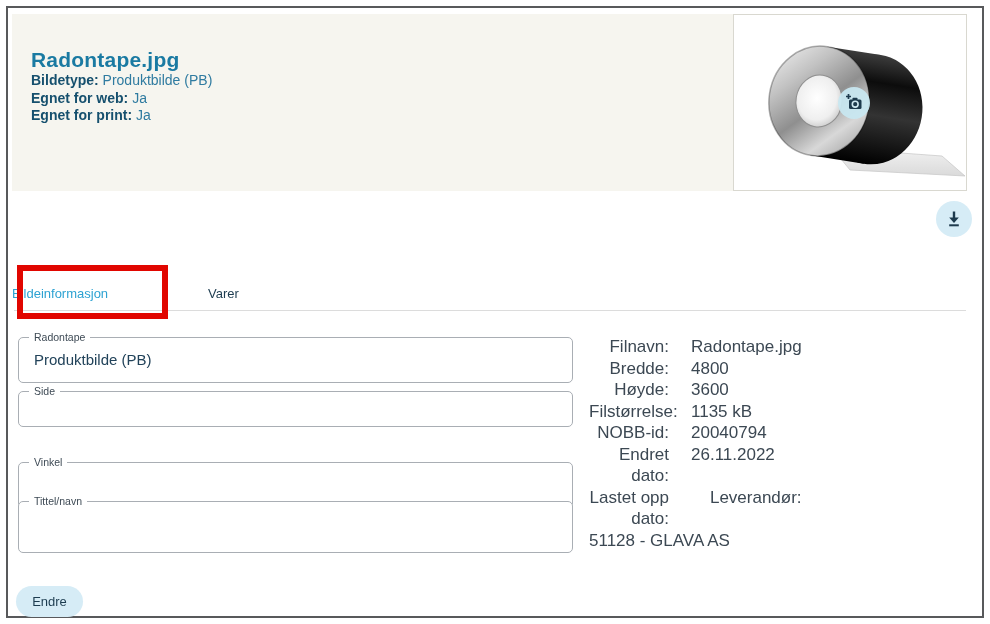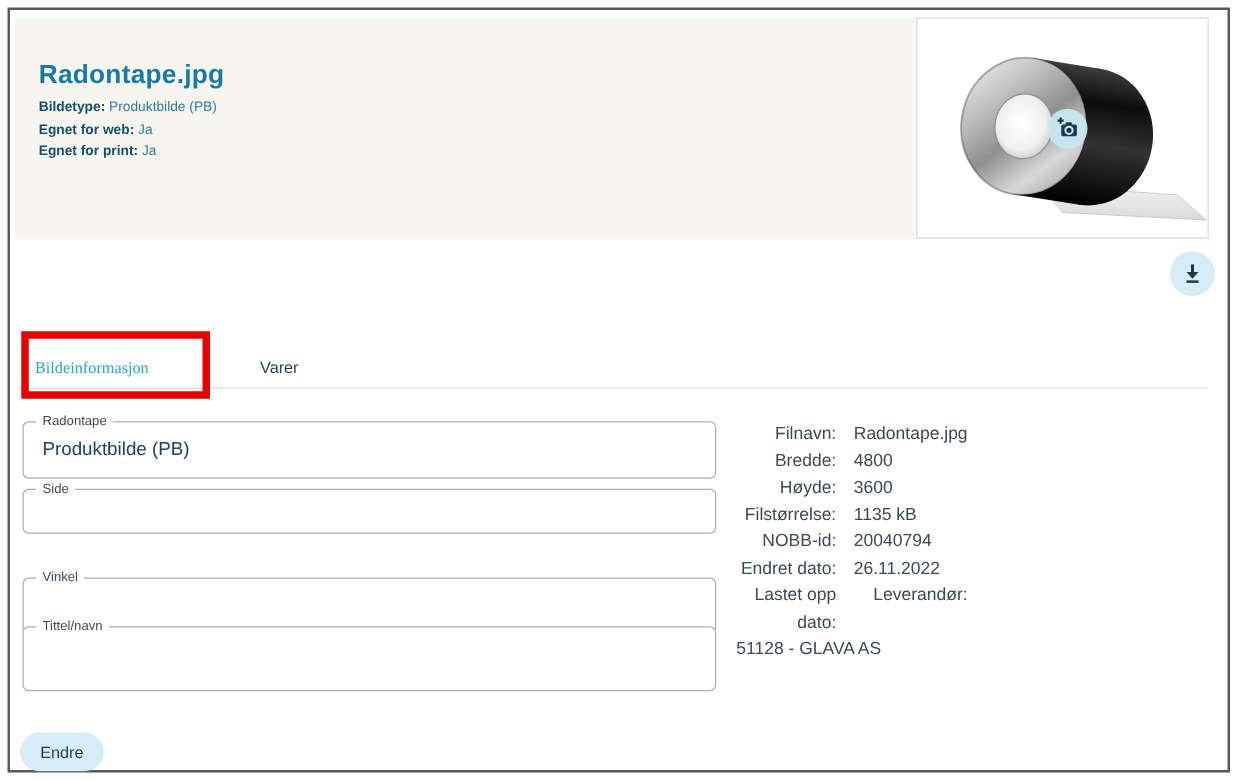--- a/index.html
+++ b/index.html
@@ -7,50 +7,50 @@
     width:990px;height:624px;position:relative;background:#ffffff;
     font-family:"Liberation Sans","DejaVu Sans",sans-serif;overflow:hidden;
     -webkit-font-smoothing:antialiased;
   }
   .frame{position:absolute;left:6px;top:6px;right:6px;bottom:6px;border:2px solid var(--frame,#58595b);pointer-events:none;}
 
   
   .header-panel{position:absolute;left:12px;top:14px;width:954px;height:177px;background:var(--beige,#f6f5ef);}
   .header-text{position:absolute;left:19px;top:34px;}
   .header-title{font-size:21px;font-weight:600;color:var(--title,#1a7aa2);letter-spacing:.2px;}
-  .header-meta{margin-top:6px;font-size:11px;line-height:17.5px;}
+  .header-meta{font-size:14px;line-height:17.5px;}
   .header-meta b{color:var(--label-bold,#16506e);font-weight:700;}
   .header-meta span.v{color:var(--header-value,#2f7ba0);font-weight:400;}
 
   .image-box{position:absolute;left:721px;top:0;width:234px;height:177px;background:#fff;border:1px solid #d9d8d0;box-sizing:border-box;}
   .camera-badge{position:absolute;left:104px;top:72px;width:32px;height:32px;border-radius:50%;
     background:rgba(200,231,241,.93);display:flex;align-items:center;justify-content:center;cursor:pointer;}
 
   .download-btn{position:absolute;left:936px;top:201px;width:36px;height:36px;border-radius:50%;
     background:var(--light-blue,#d9eef6);border:none;display:flex;align-items:center;justify-content:center;cursor:pointer;}
 
   
   .tab{position:absolute;top:286px;font-size:13px;cursor:pointer;background:none;border:none;padding:0;font-family:inherit;}
-  .tab-active{left:28px;color:var(--accent,#2da2d2);font-family:Liberation Serif, serif;}
+  .tab-active{left:12px;color:var(--accent,#2da2d2);}
   .tab-inactive{left:208px;color:var(--dark,#1d3c50);}
   .tabs-divider{position:absolute;left:14px;top:310px;width:952px;height:1px;background:var(--divider,#dcdcdc);}
   .annotation-box{position:absolute;left:17px;top:265px;width:151px;height:54px;border:6px solid var(--annotation,#e10600);box-sizing:border-box;z-index:5;pointer-events:none;}
 
   
   .field{position:absolute;left:18px;width:555px;border:1px solid var(--field-border,#a9aeb4);border-radius:5px;box-sizing:border-box;background:#fff;cursor:text;}
   .field-label{position:absolute;top:-7px;left:10px;background:#fff;padding:0 5px;font-size:10.5px;color:#3e4a55;}
   .field-value{padding:13px 15px 0;font-size:15px;color:#22435a;white-space:nowrap;overflow:hidden;}
   .f0{top:337px;height:46px;}
   .f1{top:391px;height:36px;}
   .f2{top:446px;height:46px;margin-top:16px;}
   .f3{top:501px;height:52px;}
 
   
-  .details{position:absolute;left:589px;top:336px;display:grid;grid-template-columns:80px auto;column-gap:14px;
-    font-size:14px;line-height:21.5px;color:var(--text,#3c4853);}
+  .details{position:absolute;left:589px;top:336px;display:grid;grid-template-columns:80px auto;column-gap:22px;
+    font-size:17px;line-height:21.5px;color:var(--text,#3c4853);}
   .details .lbl{text-align:right;}
   .details .val{text-align:left;white-space:nowrap;}
 
   .endre-btn{position:absolute;left:16px;top:572px;width:67px;height:31px;border:none;border-radius:16px;
     background:var(--light-blue,#d6ecf6);color:var(--dark,#1d3c50);font-size:13px;font-family:inherit;cursor:pointer;
     display:flex;align-items:center;justify-content:center;margin-top:14px;}
 </style>
 </head>
 <body>
 

